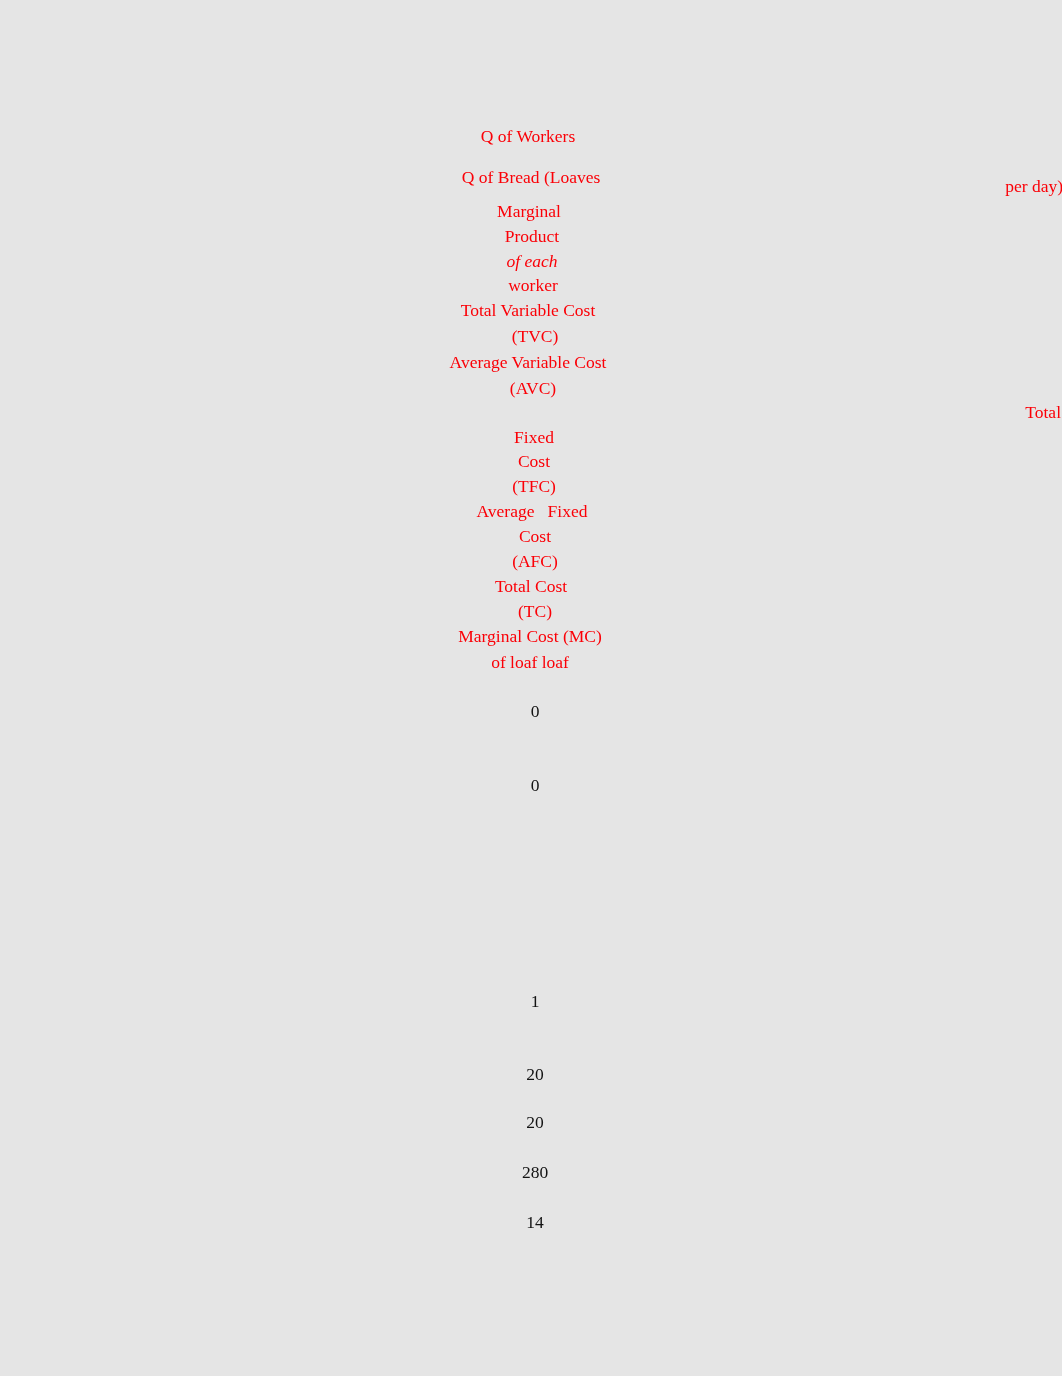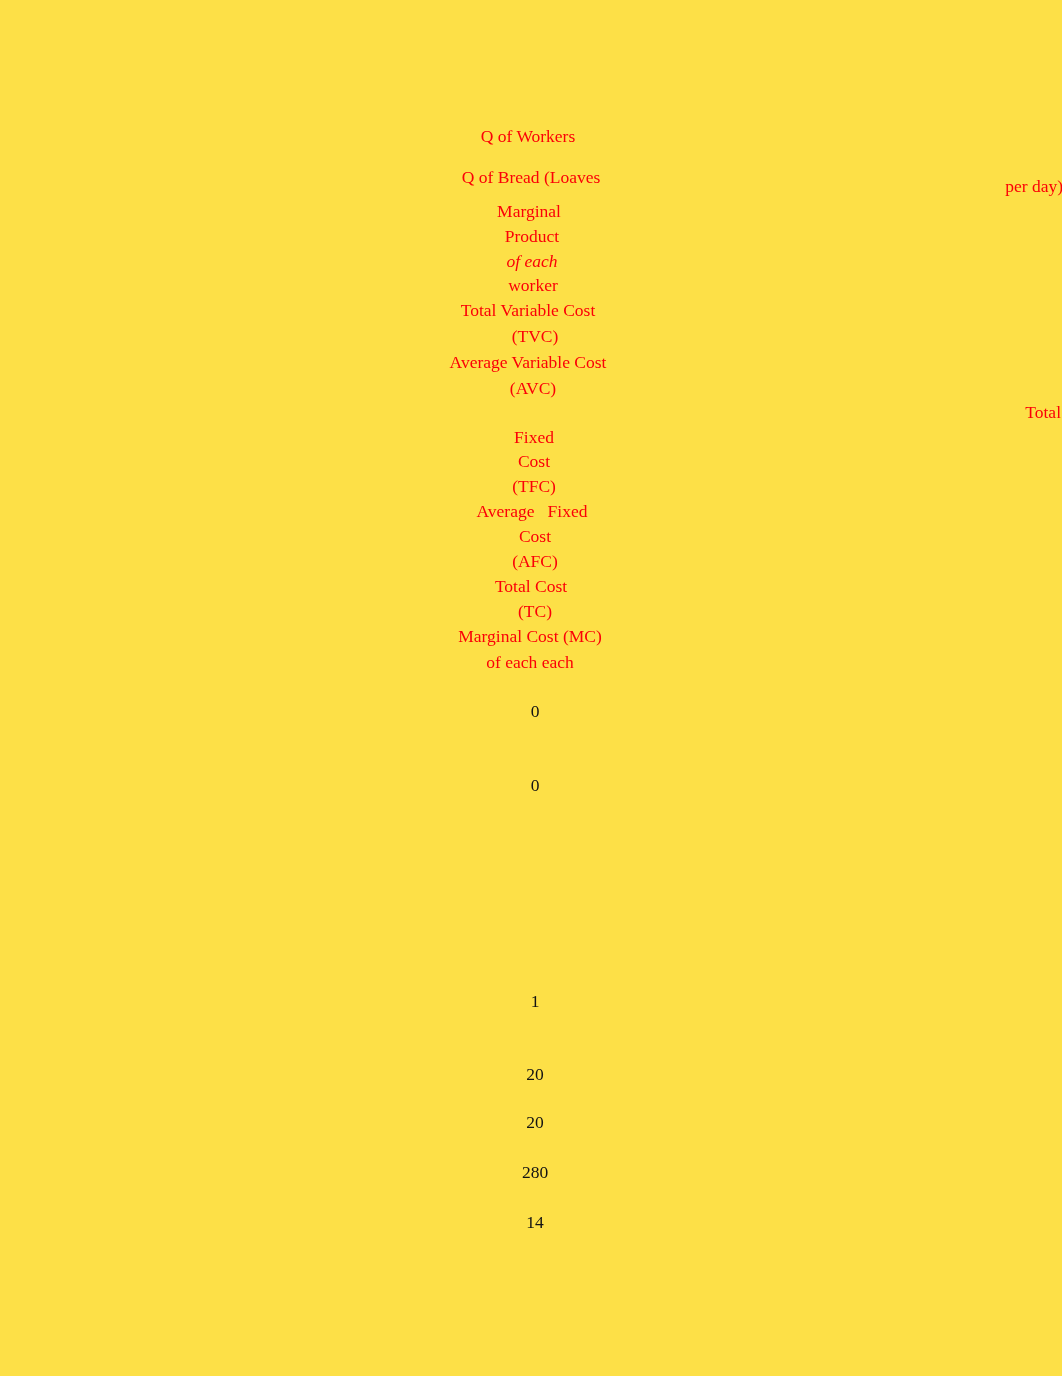--- a/index.html
+++ b/index.html
@@ -15,21 +15,21 @@
     font-family: "Liberation Serif", "DejaVu Serif", serif;
     overflow: hidden;
   }
 
   #page {
     position: absolute;
     left: 0;
     top: 0;
     width: 1062px;
     height: 1376px;
-    background: #fde047;
+    background: #e5e5e5;
   }
 
   
   .column {
     position: absolute;
     left: 0;
     top: 0;
     width: 1062px;
   }
 
@@ -76,21 +76,21 @@
       <div class="hdr-line" style="top: 402px; transform: translateX(-1px); text-align: right;">Total</div>
       <div class="hdr-line" style="top: 427px; transform: translateX(3px);">Fixed</div>
       <div class="hdr-line" style="top: 451px; transform: translateX(3px);">Cost</div>
       <div class="hdr-line" style="top: 476px; transform: translateX(3px);">(TFC)</div>
       <div class="hdr-line" style="top: 501px; transform: translateX(1px);">Average   Fixed</div>
       <div class="hdr-line" style="top: 526px; transform: translateX(4px);">Cost</div>
       <div class="hdr-line" style="top: 551px; transform: translateX(4px);">(AFC)</div>
       <div class="hdr-line" style="top: 576px;">Total Cost</div>
       <div class="hdr-line" style="top: 601px; transform: translateX(4px);">(TC)</div>
       <div class="hdr-line" style="top: 626px; transform: translateX(-1px);">Marginal Cost (MC)</div>
-      <div class="hdr-line" style="top: 652px; transform: translateX(-1px);">of each each</div>
+      <div class="hdr-line" style="top: 652px; transform: translateX(-1px);">of loaf loaf</div>
       <div class="val-line" style="top: 701px; transform: translateX(4px);">0</div>
       <div class="val-line" style="top: 775px; transform: translateX(4px);">0</div>
       <div class="val-line" style="top: 991px; transform: translateX(4px);">1</div>
       <div class="val-line" style="top: 1064px; transform: translateX(4px);">20</div>
       <div class="val-line" style="top: 1112px; transform: translateX(4px);">20</div>
       <div class="val-line" style="top: 1162px; transform: translateX(4px);">280</div>
       <div class="val-line" style="top: 1212px; transform: translateX(4px);">14</div>
     </div>
 </div>
 

